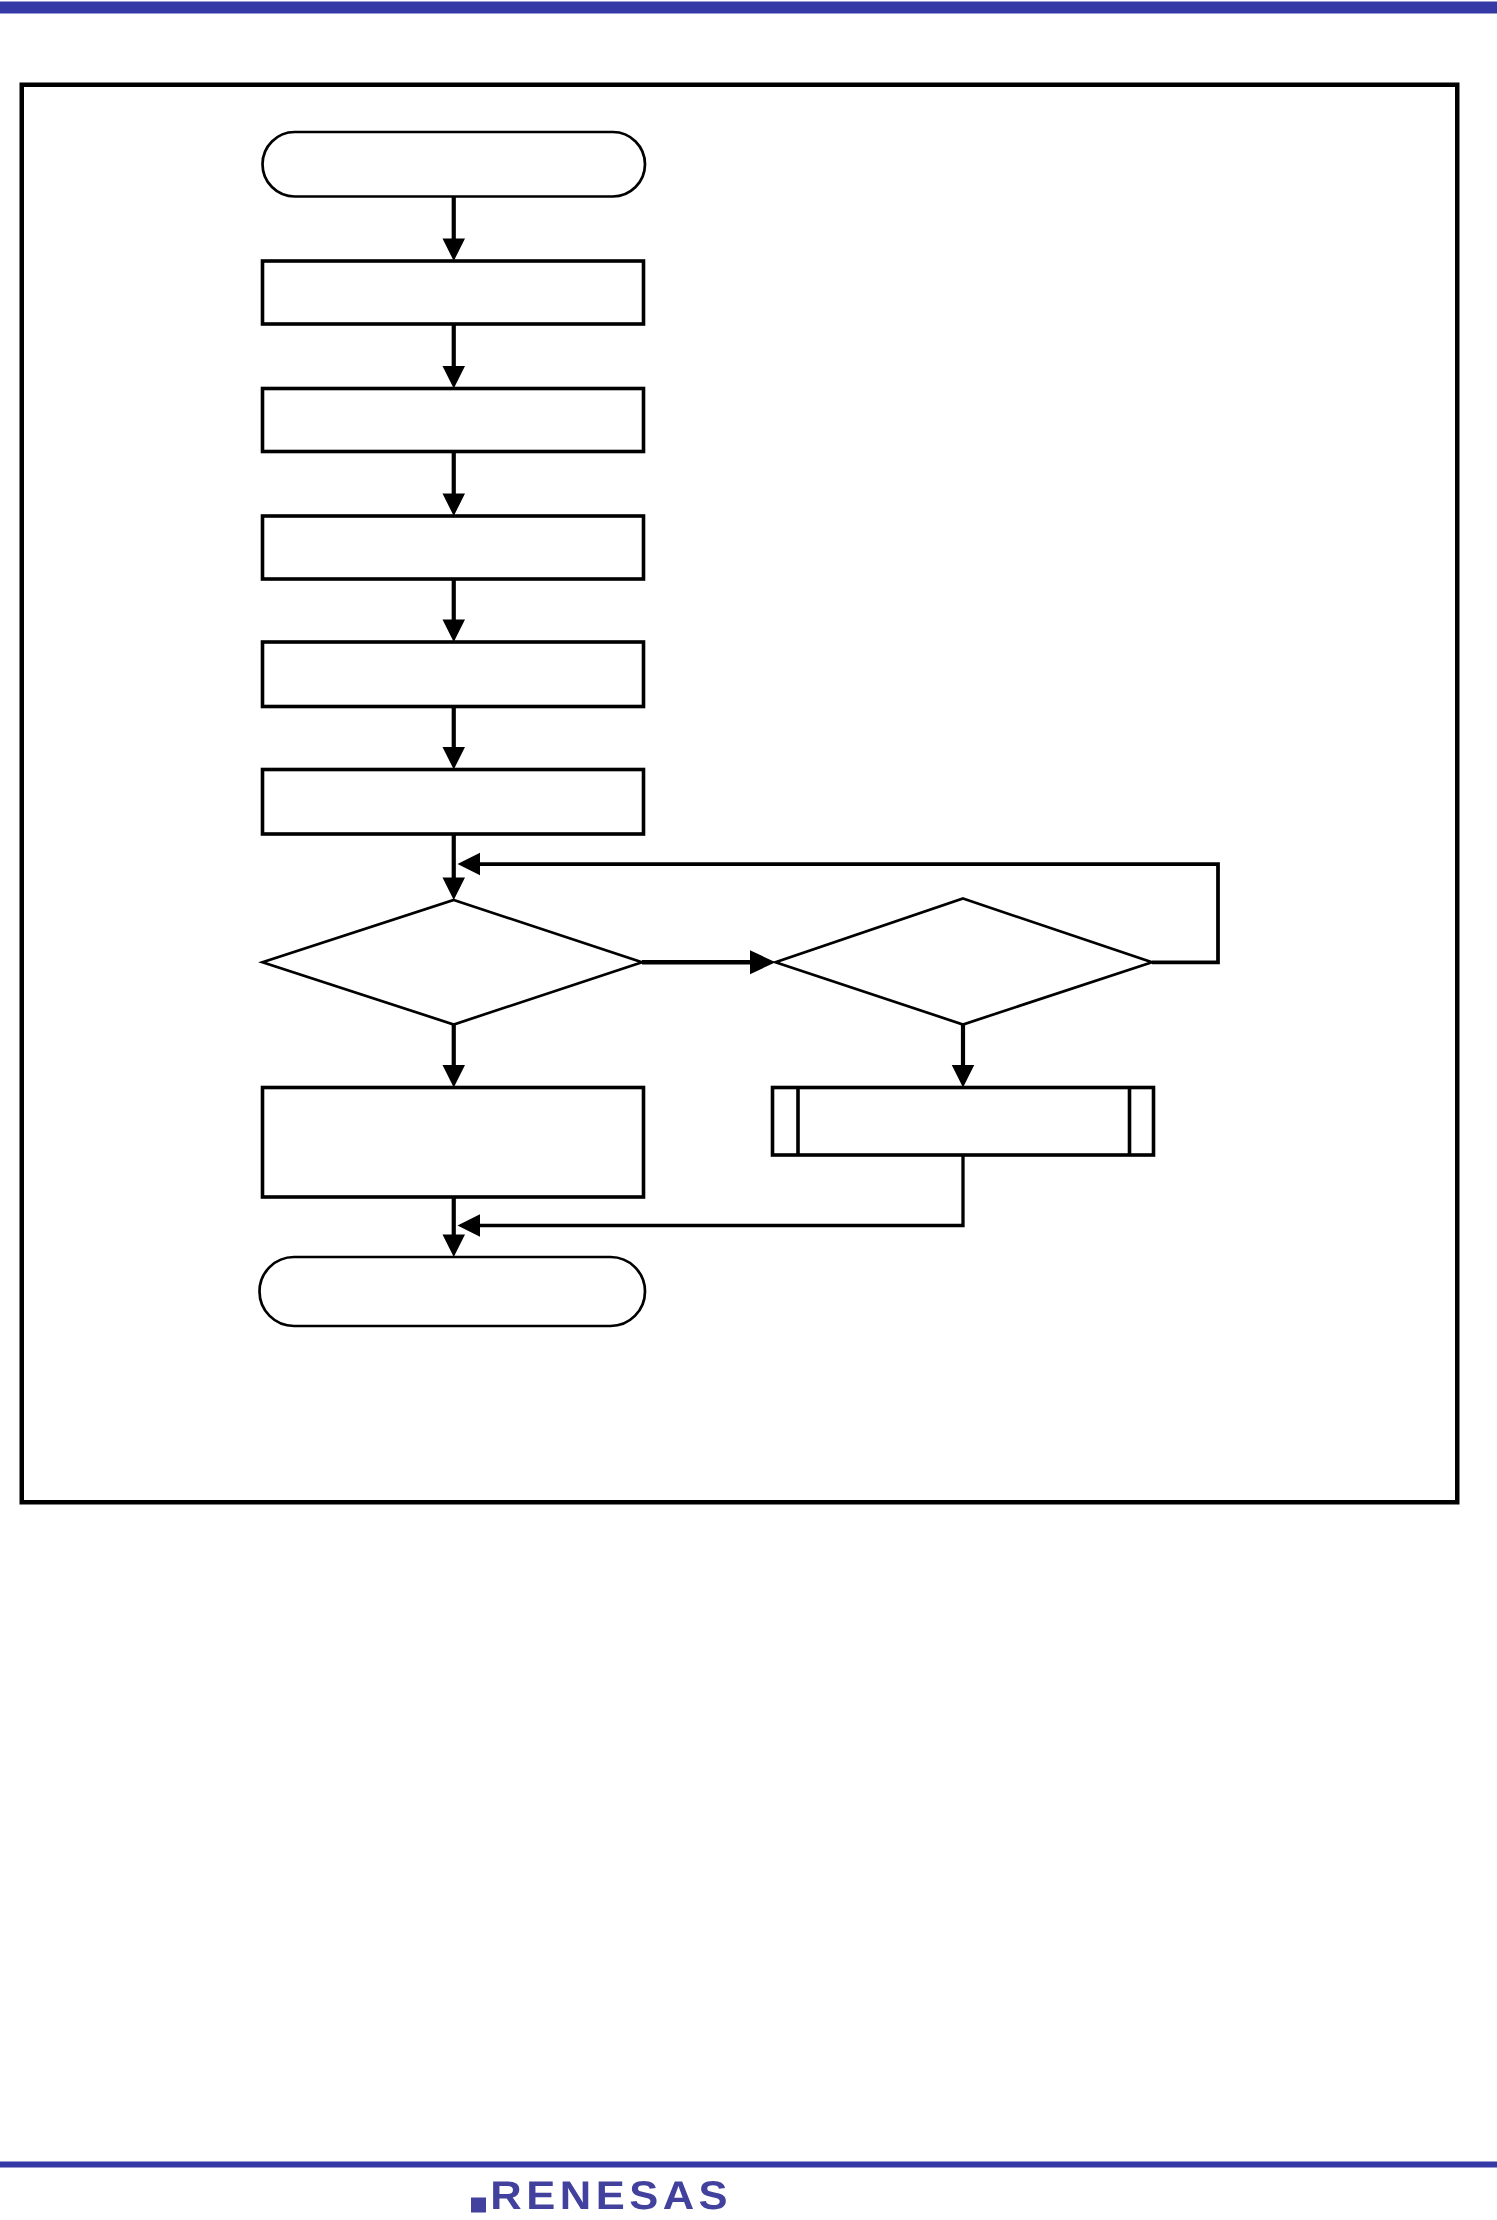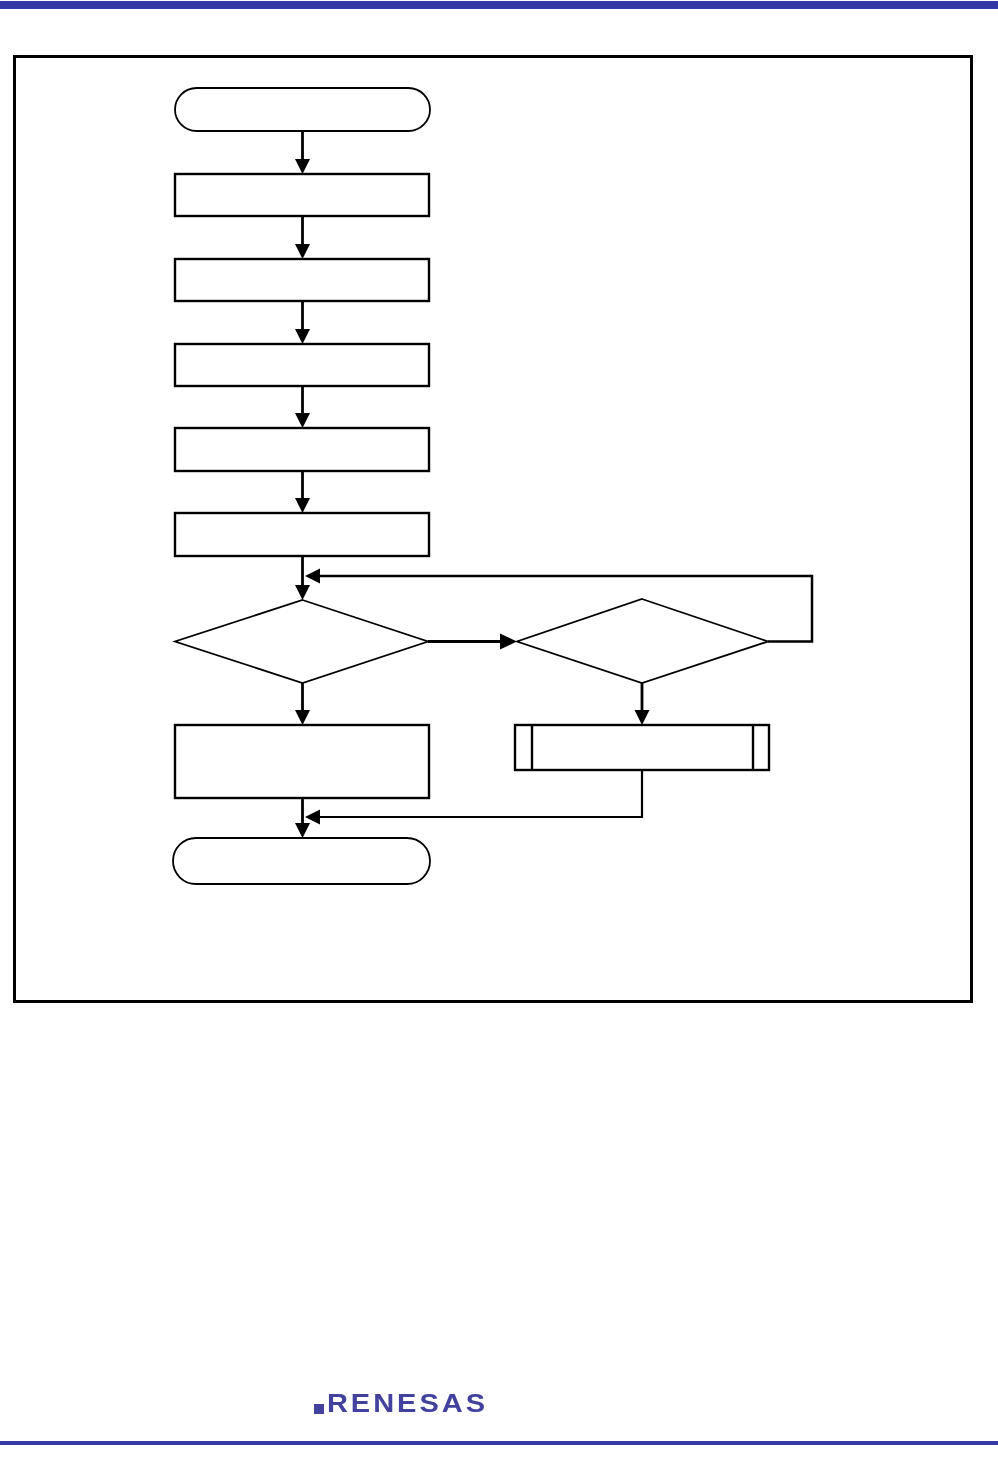--- a/index.html
+++ b/index.html
@@ -43,21 +43,21 @@
   .footer-rule {
     position: absolute;
     left: 0;
     top: 1441px;
     width: 998px;
     height: 4px;
   }
   .footer-logo {
     position: absolute;
     left: 0;
-    top: 1387px;
+    top: 1448px;
     width: 802px;
     height: 30px;
     display: flex;
     align-items: flex-end;
     justify-content: center;
   }
   .logo-dot {
     width: 10px;
     height: 10px;
     margin: 0 3px 3px 0;

